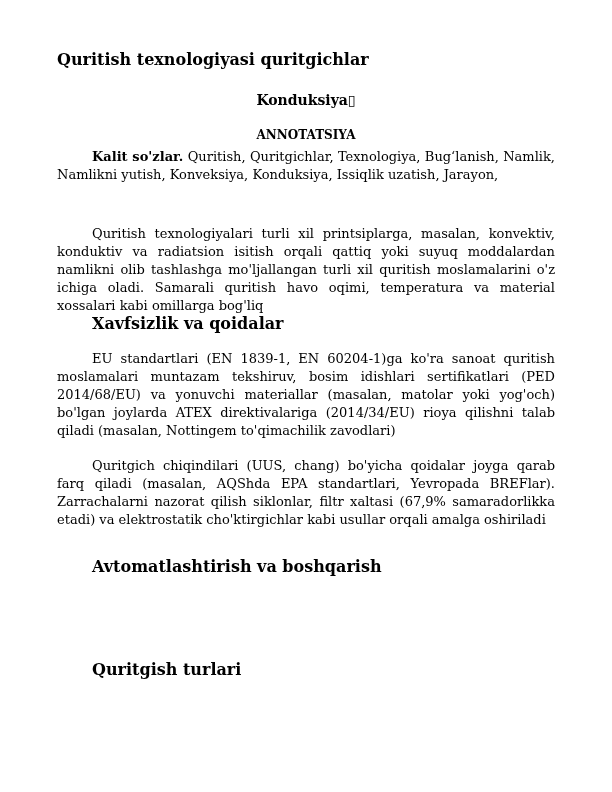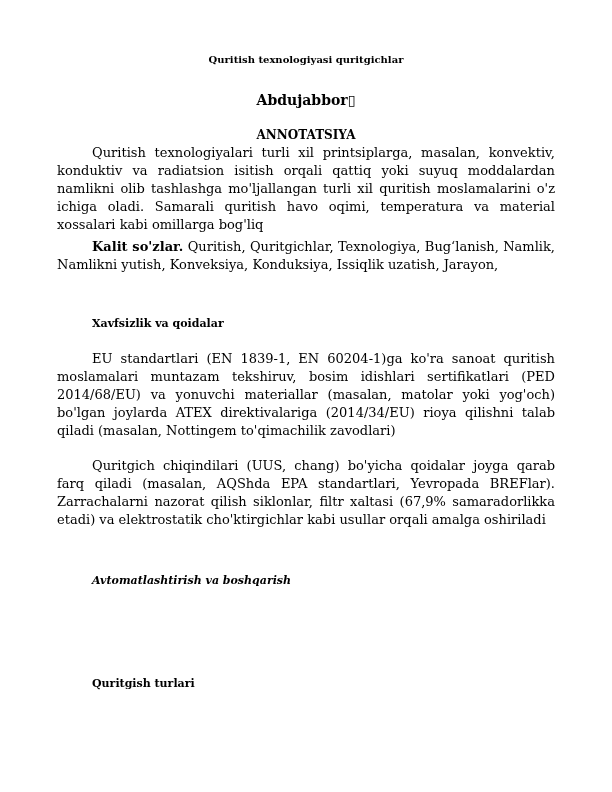--- a/index.html
+++ b/index.html
@@ -14,23 +14,22 @@
     box-sizing: border-box;
     padding: 51px 57px 0 57px;
     background: #ffffff;
     color: #000000;
     font-family: "DejaVu Serif", serif;
     font-size: 13px;
     line-height: 18px;
     overflow: hidden;
   }
   .doc-title {
-    text-align: center;
     font-weight: bold;
-    font-size: 10px;
+    font-size: 16px;
     margin: 0 0 22px 0;
   }
   .author-line {
     text-align: center;
     font-weight: bold;
     font-size: 14px;
     margin: 0 0 17px 0;
   }
   .tofu {
     font-family: "DejaVu Sans", sans-serif;
@@ -50,42 +49,42 @@
   }
   p.keywords {
     margin-top: 4px;
     margin-bottom: 41px;
   }
   .kw-label {
     font-weight: bold;
   }
   .h2 {
     font-weight: bold;
-    font-size: 11px;
+    font-size: 16px;
     padding-left: 35px;
     margin: 0;
   }
   p.gap-after-17 { margin-bottom: 17px; margin-top: 17px; }
-  .h2.automation { margin-top: 43px; font-style: italic; }
+  .h2.automation { margin-top: 29px; }
   .h2.dryer-types { margin-top: 85px; }
 </style>
 </head>
 <body>
 
 <div class="page">
 
   <div class="doc-title">Quritish texnologiyasi quritgichlar</div>
 
-  <div class="author-line"><span>Abdujabbor</span><span class="tofu">▯</span></div>
+  <div class="author-line"><span>Konduksiya</span><span class="tofu">▯</span></div>
 
   <div class="annot-heading">ANNOTATSIYA</div>
 
+  <p class="body keywords"><span class="kw-label">Kalit so'zlar.</span> <span>Quritish, Quritgichlar, Texnologiya, Bugʻlanish, Namlik, Namlikni yutish, Konveksiya, Konduksiya, Issiqlik uzatish, Jarayon,</span></p>
+
   <p class="body">Quritish texnologiyalari turli xil printsiplarga, masalan, konvektiv, konduktiv va radiatsion isitish orqali qattiq yoki suyuq moddalardan namlikni olib tashlashga mo'ljallangan turli xil quritish moslamalarini o'z ichiga oladi. Samarali quritish havo oqimi, temperatura va material xossalari kabi omillarga bog'liq</p>
-
-  <p class="body keywords"><span class="kw-label">Kalit so'zlar.</span> <span>Quritish, Quritgichlar, Texnologiya, Bugʻlanish, Namlik, Namlikni yutish, Konveksiya, Konduksiya, Issiqlik uzatish, Jarayon,</span></p>
 
   <div class="h2">Xavfsizlik va qoidalar</div>
 
   <p class="body gap-after-17">EU standartlari (EN 1839-1, EN 60204-1)ga ko'ra sanoat quritish moslamalari muntazam tekshiruv, bosim idishlari sertifikatlari (PED 2014/68/EU) va yonuvchi materiallar (masalan, matolar yoki yog'och) bo'lgan joylarda ATEX direktivalariga (2014/34/EU) rioya qilishni talab qiladi (masalan, Nottingem to'qimachilik zavodlari)</p>
 
   <p class="body gap-after-17">Quritgich chiqindilari (UUS, chang) bo'yicha qoidalar joyga qarab farq qiladi (masalan, AQShda EPA standartlari, Yevropada BREFlar). Zarrachalarni nazorat qilish siklonlar, filtr xaltasi (67,9% samaradorlikka etadi) va elektrostatik cho'ktirgichlar kabi usullar orqali amalga oshiriladi</p>
 
 
   <div class="h2 automation">Avtomatlashtirish va boshqarish</div>
 

